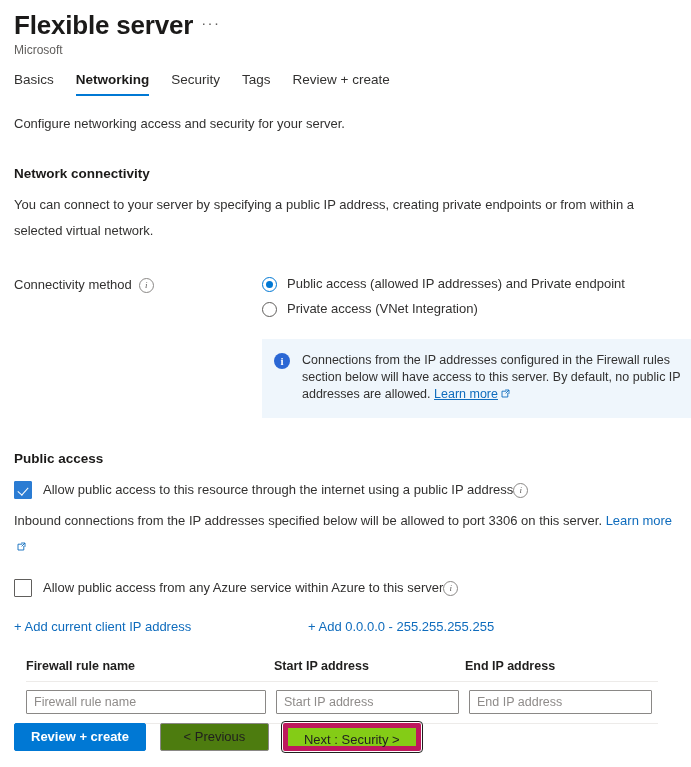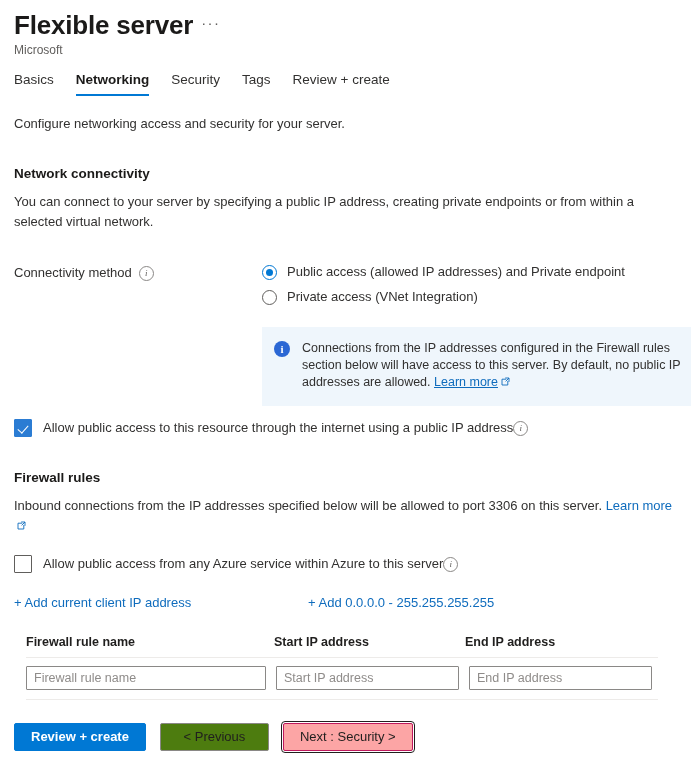--- a/index.html
+++ b/index.html
@@ -93,21 +93,21 @@
   }
   .section-title {
     font-size: 13.5px;
     font-weight: 700;
     color: #1b1a19;
     margin-top: 32px;
     line-height: 18px;
   }
   .section-desc {
     font-size: 13px;
-    line-height: 20px;
+    line-height: 26px;
     color: #323130;
     margin-top: 9px;
     max-width: 668px;
   }
 
   
   .form-row {
     display: flex;
     margin-top: 31px;
   }
@@ -352,23 +352,23 @@
   .btn-secondary {
     background: #4d7c0f;
     color: #201f1e;
     border: 1px solid #8a8886;
     height: 28px;
     line-height: 26px;
     padding: 0 16px;
     min-width: 109px;
   }
   .btn-focus {
-    background: #fca5a5;
+    background: #84cc16;
     color: #201f1e;
-    border: 1px solid #be185d;
+    border: 5px solid #be185d;
     height: 28px;
     line-height: 24px;
     padding: 0 16px;
     min-width: 126px;
     outline: 1px solid #201f1e;
     outline-offset: 1px;
   }
 </style>
 </head>
 <body>
@@ -418,29 +418,29 @@
     <div class="banner-text">
       <span>Connections from the IP addresses configured in the Firewall rules section below will have access to this server. By default, no public IP addresses are allowed.</span>
       <a class="link underlined">Learn more</a><span class="ext-icon"><svg width="9" height="9" viewBox="0 0 9 9">
             <path d="M1 2.2 H5.2 M1 2.2 V8 H6.8 V4" stroke="#0f6cbd" stroke-width="0.9" fill="none"></path>
             <path d="M4.2 1 H8 V4.8" stroke="#0f6cbd" stroke-width="0.9" fill="none"></path>
             <path d="M8 1 L4.6 4.4" stroke="#0f6cbd" stroke-width="0.9" fill="none"></path>
           </svg></span>
     </div>
   </div>
 
+  <div class="section-title">Public access</div>
   <div class="checkbox-row checked">
     <span class="cb-mark"></span>
     <span class="cb-label">
       <span>Allow public access to this resource through the internet using a public IP address</span>
       <span class="info-icon" style="margin-top:0">i</span>
     </span>
   </div>
 
-  <div class="section-title">Firewall rules</div>
   <div class="section-desc">
     <span>Inbound connections from the IP addresses specified below will be allowed to port 3306 on this server.</span>
     <a class="link">Learn more</a><span class="ext-icon"><svg width="9" height="9" viewBox="0 0 9 9">
           <path d="M1 2.2 H5.2 M1 2.2 V8 H6.8 V4" stroke="#0f6cbd" stroke-width="0.9" fill="none"></path>
           <path d="M4.2 1 H8 V4.8" stroke="#0f6cbd" stroke-width="0.9" fill="none"></path>
           <path d="M8 1 L4.6 4.4" stroke="#0f6cbd" stroke-width="0.9" fill="none"></path>
         </svg></span>
   </div>
 
   <div class="checkbox-row" style="margin-top:19px">

